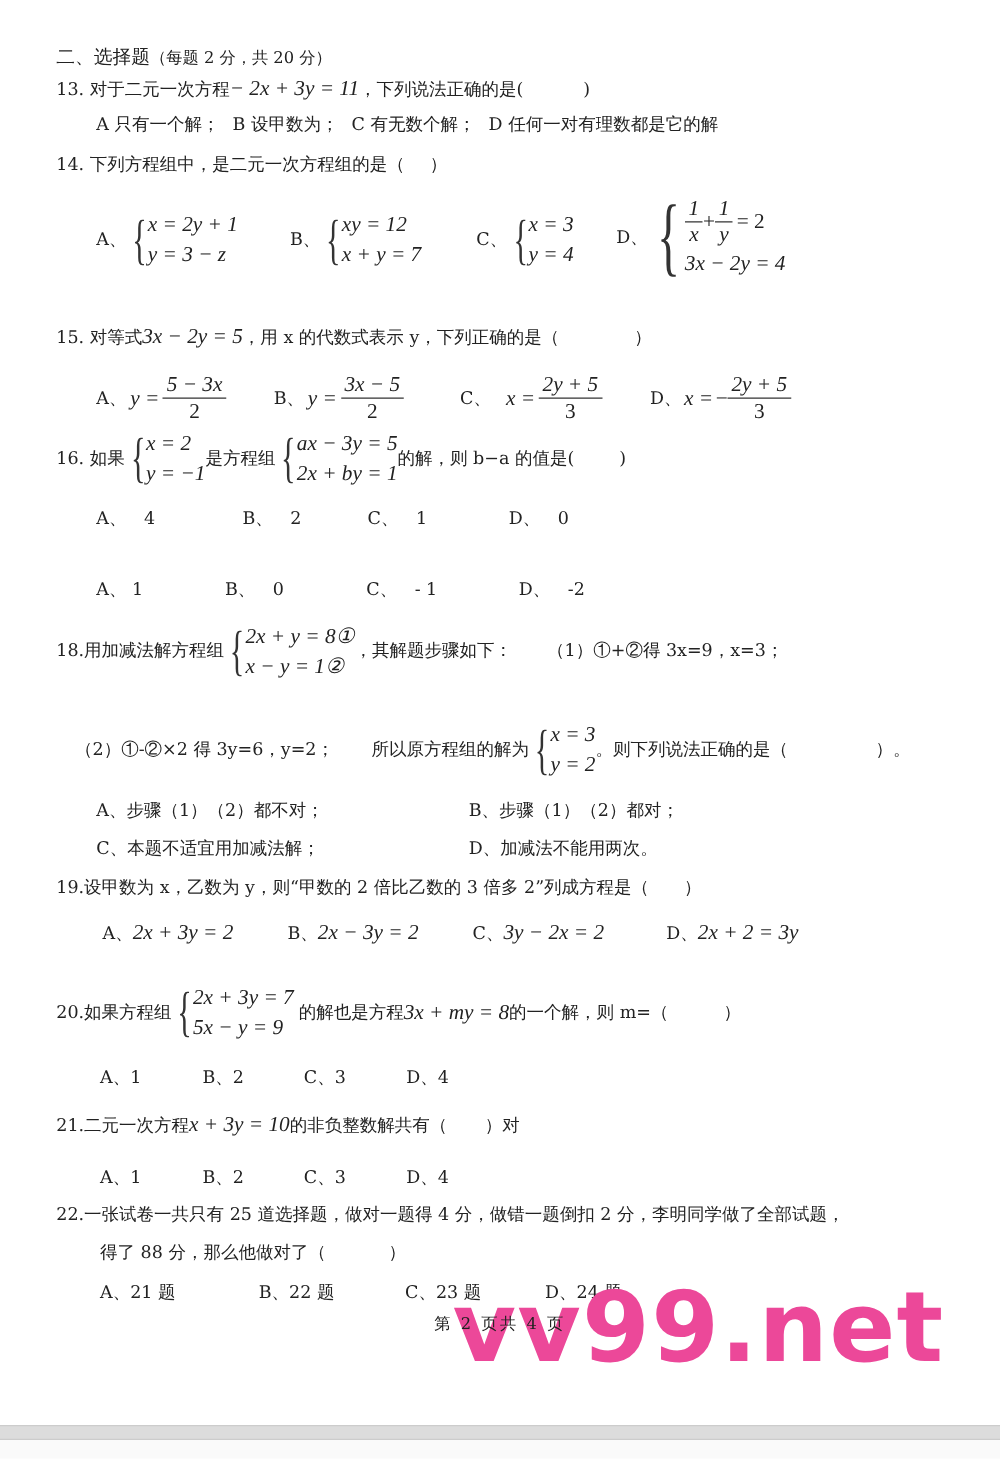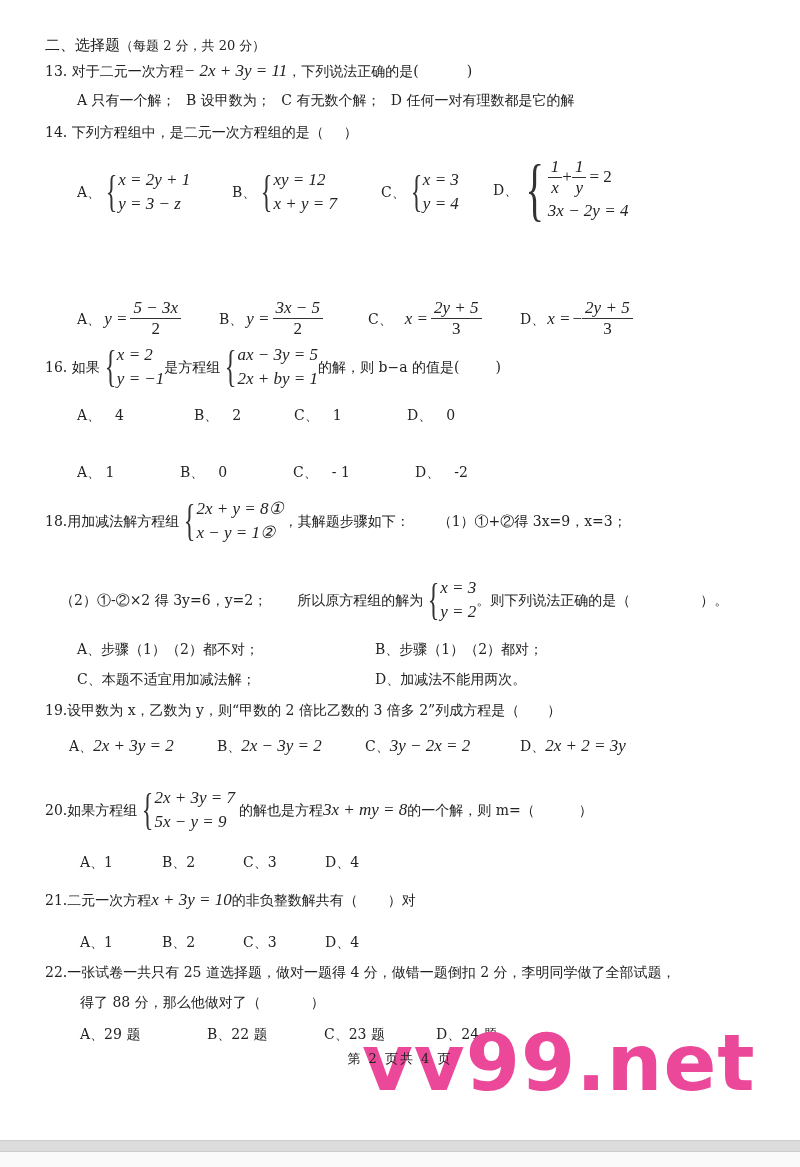--- a/index.html
+++ b/index.html
@@ -91,20 +91,24 @@
               <span class="num">1</span>
               <span class="den" style="font-style:italic;">y</span>
             </span>
           <span style="margin-left:3px;">= 2</span>
         </span>
         <span style="font-style:italic;line-height:26px;">3x − 2y = 4</span>
       </span>
     </span>
   </div>
 
+  <div class="ln" style="left:45px;top:260px;">
+    <span>15.</span>
+    <span>对等式</span><span class="m">3x − 2y = 5</span><span>，用 x 的代数式表示 y，下列正确的是（</span><span style="display:inline-block;width:60px;"></span><span>）</span>
+  </div>
   <div class="ln" style="left:77px;top:298px;">
     <span class="sys">
         <span>A、</span>
         <span class="m" style="margin:0 3px;">y =</span>
         <span class="frac">
           <span class="num">5 − 3x</span>
           <span class="den">2</span>
         </span>
       </span>
   </div>
@@ -197,21 +201,21 @@
     <span class="opt" style="width:298px;">A、步骤（1）（2）都不对；</span><span class="opt">B、步骤（1）（2）都对；</span>
   </div>
   <div class="ln" style="left:77px;top:670px;">
     <span class="opt" style="width:298px;">C、本题不适宜用加减法解；</span><span class="opt">D、加减法不能用两次。</span>
   </div>
 
   <div class="ln" style="left:45px;top:701px;">
     <span>19.</span><span>设甲数为 x，乙数为 y，则“甲数的 2 倍比乙数的 3 倍多 2”列成方程是（</span><span style="display:inline-block;width:28px;"></span><span>）</span>
   </div>
   <div class="ln" style="left:69px;top:737px;">
-    <span class="opt" style="width:148px;"><span>A、</span><span class="m">2x + 3y = 2</span></span><span class="opt" style="width:148px;"><span>B、</span><span class="m">2x − 3y = 2</span></span><span class="opt" style="width:155px;"><span>C、</span><span class="m">3y − 2x = 2</span></span><span class="opt"><span>D、</span><span class="m">2x + 2 = 3y</span></span>
+    <span class="opt" style="width:148px;margin-left:13px;"><span>A、</span><span class="m">2x + 3y = 2</span></span><span class="opt" style="width:148px;"><span>B、</span><span class="m">2x − 3y = 2</span></span><span class="opt" style="width:155px;"><span>C、</span><span class="m">3y − 2x = 2</span></span><span class="opt"><span>D、</span><span class="m">2x + 2 = 3y</span></span>
   </div>
 
   <div class="ln" style="left:45px;top:786px;">
     <span class="sys">
       <span>20.</span>
       <span>如果方程组</span>
       <span class="brace">{</span>
       <span class="rows">
           <span>2x + 3y = 7</span>
           <span>5x − y = 9</span>
@@ -234,21 +238,21 @@
     <span class="opt" style="width:82px;">A、1</span><span class="opt" style="width:81px;">B、2</span><span class="opt" style="width:82px;">C、3</span><span class="opt">D、4</span>
   </div>
 
   <div class="ln" style="left:45px;top:963px;">
     <span>22.</span><span>一张试卷一共只有 25 道选择题，做对一题得 4 分，做错一题倒扣 2 分，李明同学做了全部试题，</span>
   </div>
   <div class="ln" style="left:80px;top:993px;">
     <span>得了 88 分，那么他做对了（</span><span style="display:inline-block;width:50px;"></span><span>）</span>
   </div>
   <div class="ln" style="left:80px;top:1025px;">
-    <span class="opt" style="width:127px;">A、29 题</span><span class="opt" style="width:117px;">B、22 题</span><span class="opt" style="width:112px;">C、23 题</span><span class="opt">D、24 题</span>
+    <span class="opt" style="width:127px;">A、21 题</span><span class="opt" style="width:117px;">B、22 题</span><span class="opt" style="width:112px;">C、23 题</span><span class="opt">D、24 题</span>
   </div>
 
   <div class="wm">vv99.net</div>
   <div class="footer">第 2 页共 4 页</div>
 </div>
 
 <div class="sep"></div>
 <div class="below"></div>
 
 </body></html>

